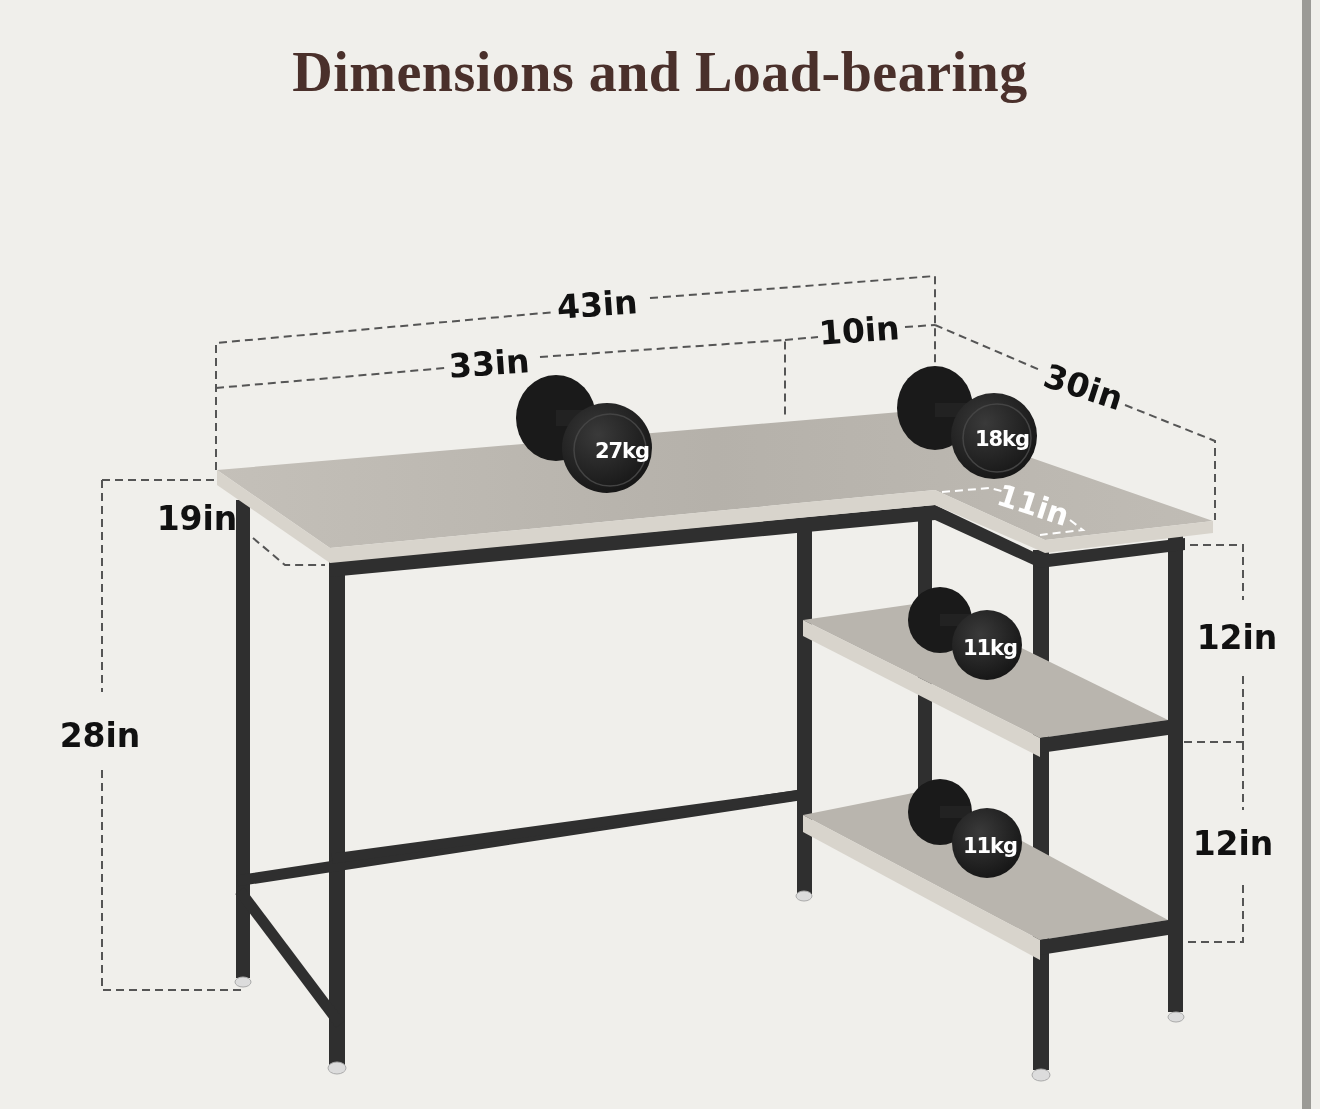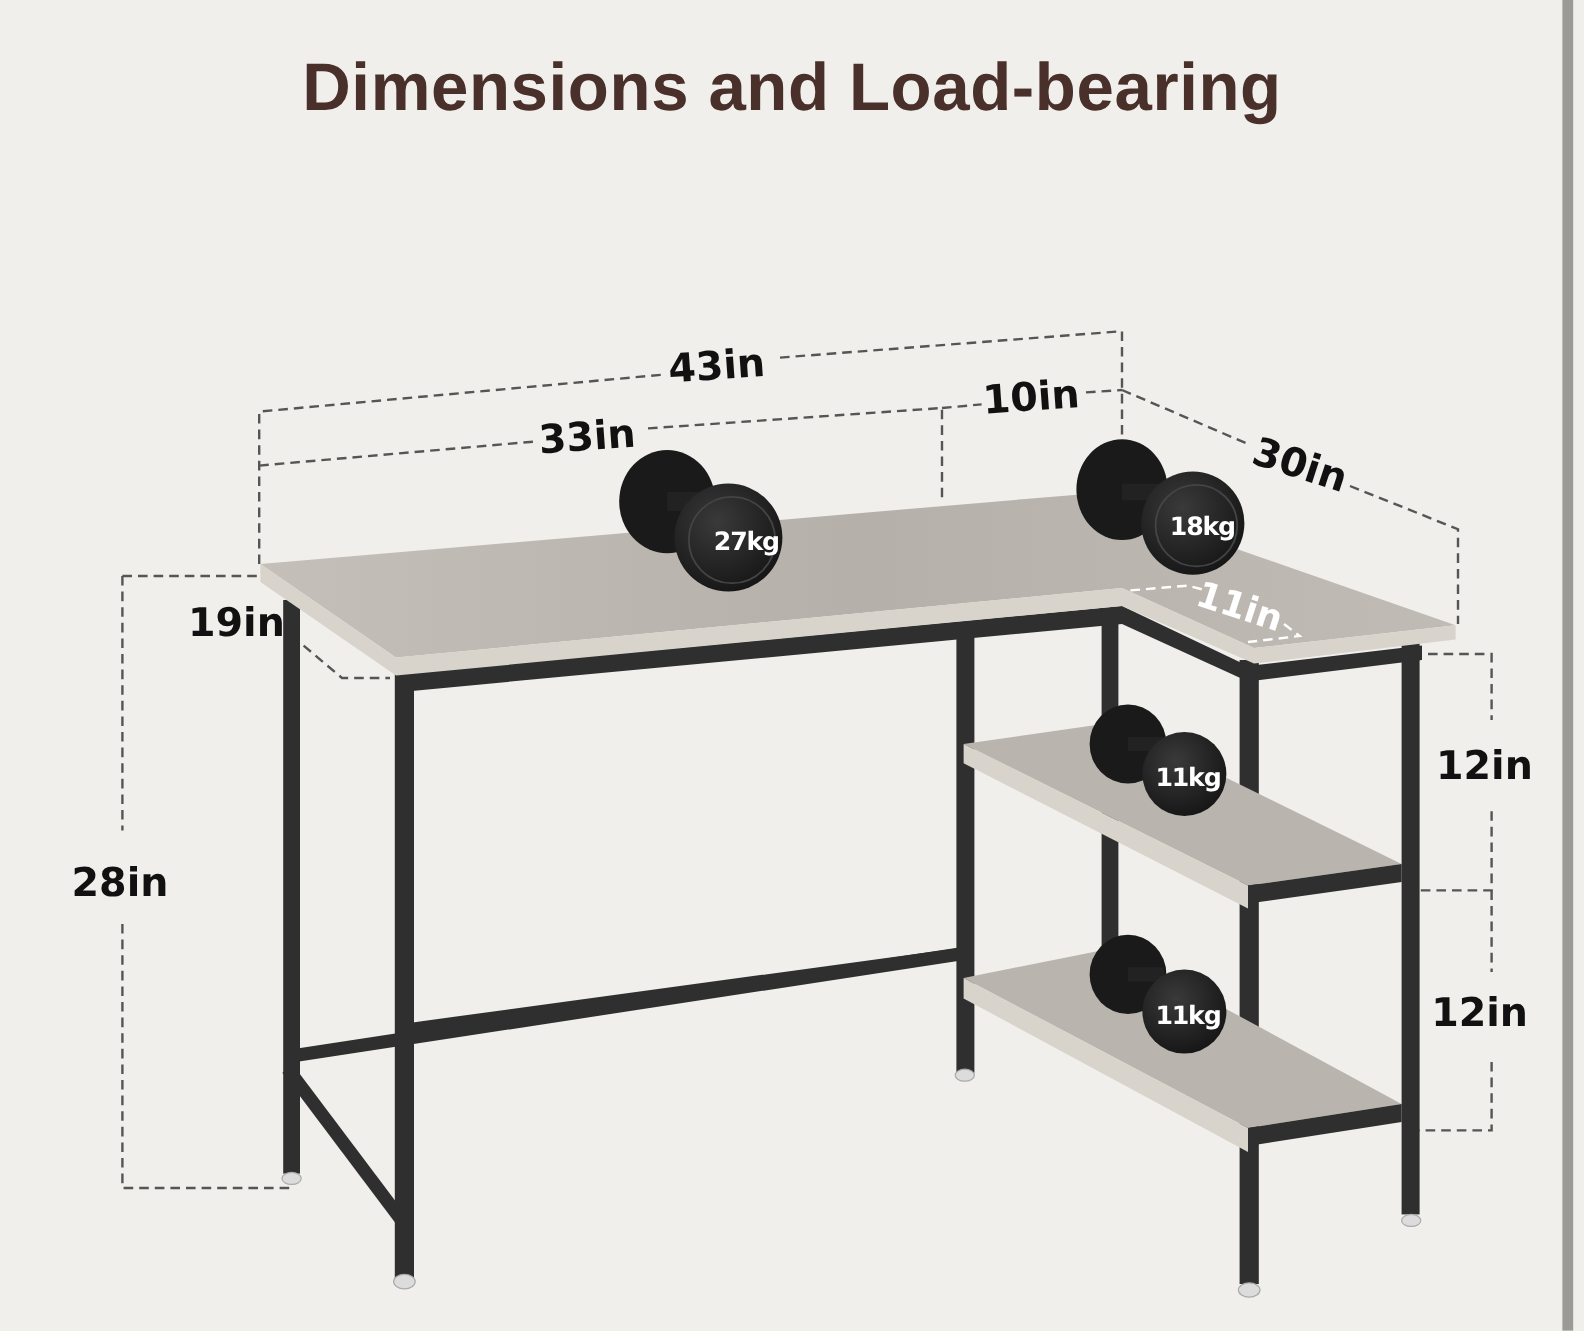--- a/index.html
+++ b/index.html
@@ -5,21 +5,21 @@
     html, body { margin: 0; padding: 0; }
     body {
       width: 1320px; height: 1109px; overflow: hidden;
       background: #f0efeb;
       font-family: "Liberation Sans", "DejaVu Sans", sans-serif;
       position: relative;
     }
     .title {
       position: absolute; left: 0; top: 40px; width: 1320px;
       text-align: center;
-      font-family: Liberation Sans, sans-serif;
+      font-family: Liberation Serif, serif;
       font-weight: bold; font-size: 56px; letter-spacing: 0.5px;
       color: #4a302b;
       margin: 0;
     }
     .edge-bar {
       position: absolute; left: 1302px; top: 0; width: 9px; height: 1109px;
       background: #9b9a96;
     }
     svg.diagram { position: absolute; left: 0; top: 0; }
     .dim { fill: #111; font-family: "DejaVu Sans", "Liberation Sans", sans-serif; font-weight: bold; font-size: 33px; }

